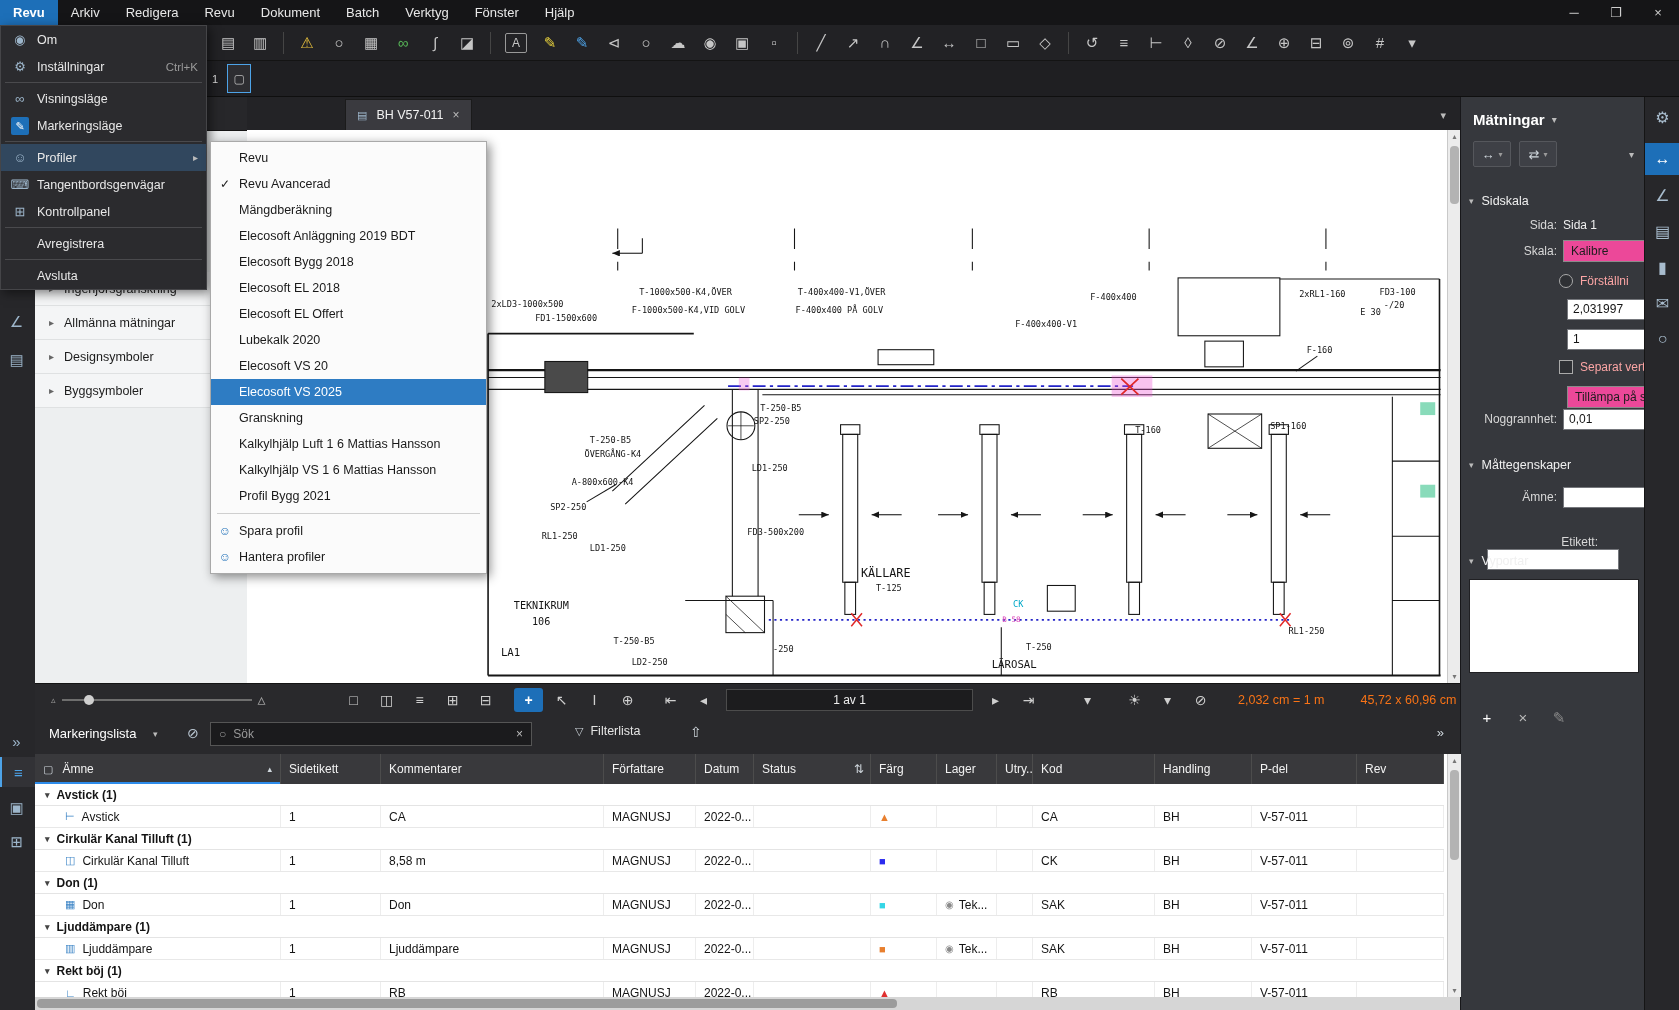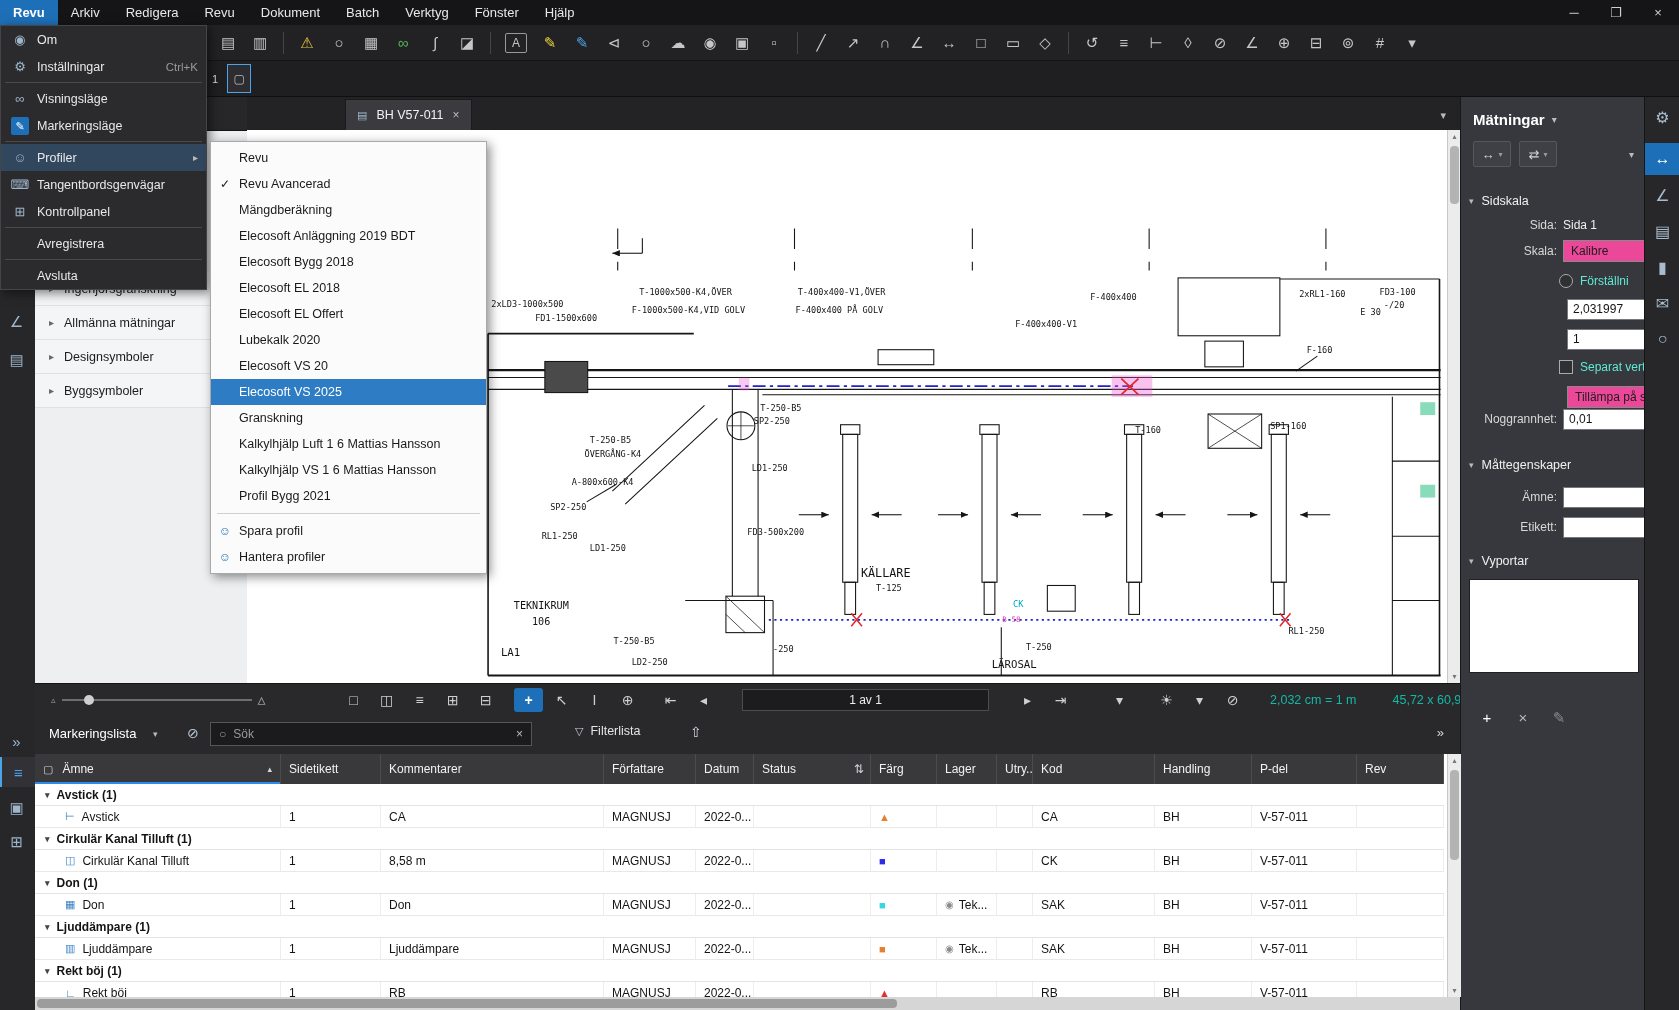--- a/index.html
+++ b/index.html
@@ -49,42 +49,42 @@
   #docbar{position:absolute;left:35px;top:683px;width:1425px;height:32px;background:#29292c;border-top:1px solid #141414;
           display:flex;align-items:center;box-sizing:border-box;padding-left:10px;}
   #zoomslider{display:flex;align-items:center;width:292px;flex:none;}
   .zs-tri{color:#9a9a9a;font-size:9px;margin:0 6px;}
   .zs-tri.big{font-size:16px;}
   .zs-track{position:relative;width:190px;height:2px;background:#6e6e6e;}
   .zs-dot{position:absolute;left:22px;top:-4px;width:10px;height:10px;border-radius:50%;background:#cfcfcf;}
   .db-icon{min-width:29px;height:24px;display:flex;align-items:center;justify-content:center;font-size:14px;color:#cfcfcf;margin:0 2px;border-radius:3px;}
   .db-icon.active{background:#1d6fb8;color:#fff;font-weight:bold;}
   .db-gap{flex:none;}
-  #pagebox{width:245px;height:20px;background:#1c1c1e;border:1px solid #4c4c4c;color:#eee;display:flex;align-items:center;justify-content:center;font-size:12px;margin:0 22px;}
-  .db-text{color:#14b8a6;font-size:12.5px;margin:0 9px;white-space:nowrap;}
+  #pagebox{width:245px;height:20px;background:#1c1c1e;border:1px solid #4c4c4c;color:#eee;display:flex;align-items:center;justify-content:center;font-size:12px;margin:0 6px;}
+  .db-text{color:#f97316;font-size:12.5px;margin:0 9px;white-space:nowrap;}
 
   
   #rightpanel{position:absolute;left:1460px;top:97px;width:184px;height:913px;background:#36383d;border-left:1px solid #17171a;overflow:hidden;color:#e6e6e6;}
   .rp-titlerow{position:absolute;left:12px;display:flex;align-items:center;gap:7px;height:24px;}
   .rp-title{font-size:15px;font-weight:bold;color:#fff;}
   .rp-chev{font-size:10px;color:#bbb;}
   .rp-tools{position:absolute;left:12px;display:flex;align-items:center;gap:8px;}
   .rp-tool{height:24px;min-width:36px;border:1px solid #55575c;border-radius:2px;display:flex;align-items:center;justify-content:center;gap:4px;font-size:13px;color:#cfd6dc;background:#3e4046;}
   .rp-tool .sm{font-size:8px;color:#9a9a9a;}
   .rp-tool-chev{margin-left:64px;font-size:10px;color:#bbb;}
   .rp-section{position:absolute;left:8px;display:flex;align-items:center;gap:8px;font-size:12.5px;color:#f0f0f0;height:20px;}
   .sec-chev{font-size:9px;color:#bbb;}
   .rp-row{position:absolute;left:0;width:184px;height:24px;display:flex;align-items:center;}
   .rp-label{width:102px;flex:none;text-align:right;font-size:12px;color:#d8d8d8;padding-right:6px;box-sizing:border-box;}
   .rp-value{font-size:12px;color:#f0f0f0;}
   .rp-input{height:19px;background:#fff;color:#141414;border:1px solid #75777c;font-size:12px;display:flex;align-items:center;padding:0 5px;flex:none;}
   .rp-btn{height:20px;background:#ec4899;color:#1d1d1d;border:1px solid #8a8a8a;font-size:12px;display:flex;align-items:center;padding:0 7px;flex:none;white-space:nowrap;}
   .rp-radio{width:12px;height:12px;border:1px solid #aaa;border-radius:50%;background:#2e3034;flex:none;margin-right:7px;}
   .rp-check{width:12px;height:12px;border:1px solid #aaa;background:#2e3034;flex:none;margin-right:7px;}
-  .rp-optlabel{font-size:12px;color:#5eead4;white-space:nowrap;}
+  .rp-optlabel{font-size:12px;color:#fca5a5;white-space:nowrap;}
   #vpbox{position:absolute;left:8px;top:482px;width:168px;height:92px;background:#fff;border:1px solid #202023;}
   .rp-footbtn{position:absolute;top:612px;font-size:15px;color:#b9b9b9;width:24px;text-align:center;}
 
   
   #rightstrip{position:absolute;left:1644px;top:97px;width:35px;height:913px;background:#27272a;border-left:1px solid #151515;}
   .rs-icon{position:absolute;left:0;width:35px;height:32px;display:flex;align-items:center;justify-content:center;color:#a8bccd;font-size:16px;}
   .rs-icon.active{background:#1d6fb8;color:#fff;}
 
   
   #bottompanel{position:absolute;left:35px;top:715px;width:1425px;height:295px;background:#fff;}
@@ -460,21 +460,21 @@
       <span class="rp-input" style="width:70px;">0,01</span>
     </div>
     <div class="rp-section" style="top:358px;">
       <span class="sec-chev">▾</span>
       <span>Måttegenskaper</span>
     </div>
     <div class="rp-row" style="top:388px;">
       <span class="rp-label">Ämne:</span>
       <span class="rp-input" style="width:120px;"></span>
     </div>
-    <div class="rp-row" style="top:418px;">
+    <div class="rp-row" style="top:438px;flex-direction:column;">
       <span class="rp-label">Etikett:</span>
       <span class="rp-input" style="width:120px;"></span>
     </div>
     <div class="rp-section" style="top:454px;">
       <span class="sec-chev">▾</span>
       <span>Vyportar</span>
     </div>
     <div id="vpbox"></div>
     <span class="rp-footbtn" style="left:14px;color:#fff;">+</span>
     <span class="rp-footbtn" style="left:50px;">×</span>

